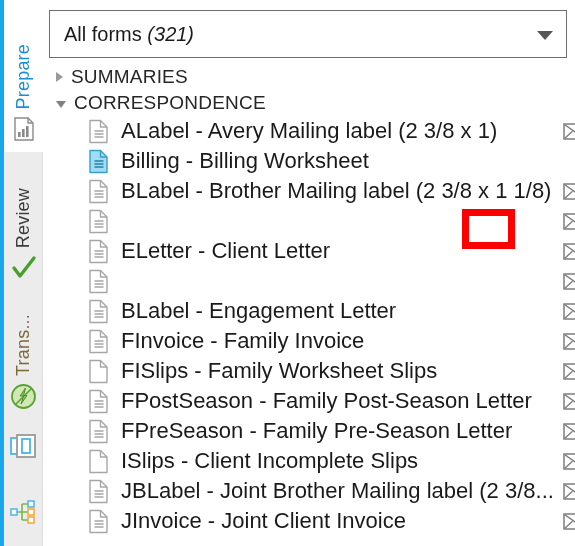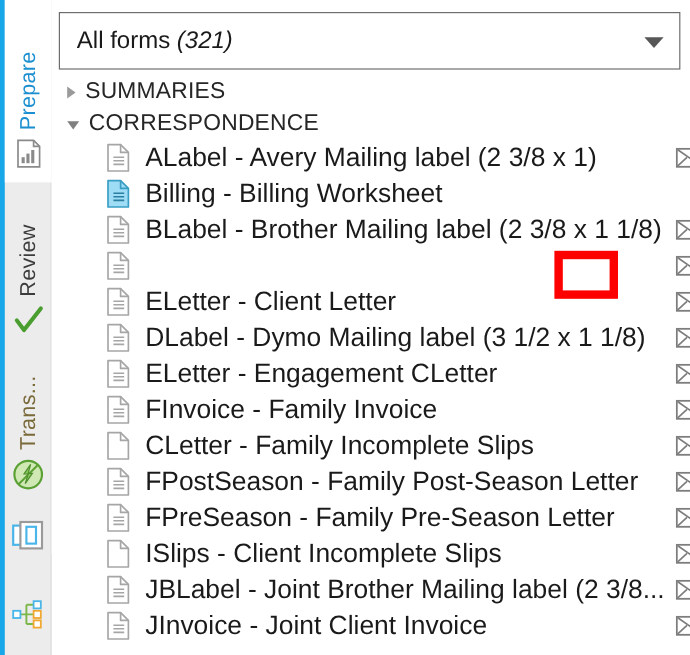--- a/index.html
+++ b/index.html
@@ -349,36 +349,35 @@
           </svg></span>
       </div>
       <div class="form-row">
         <span class="form-icon">
           <svg width="21" height="25" viewBox="0 0 21 25">
             <path d="M2 1.5 H12.5 L19 8 V23.5 H2 Z" fill="#ffffff" stroke="#a6a6a6" stroke-width="1.4" stroke-linejoin="round"></path>
             <path d="M12.5 1.5 V8 H19" fill="none" stroke="#a6a6a6" stroke-width="1.4" stroke-linejoin="round"></path>
             <path d="M6.5 12 H15.5 M6.5 15 H15.5 M6.5 18 H15.5" stroke="#a6a6a6" stroke-width="1.3"></path>
           </svg>
         </span>
-        <span class="form-label">DLabel - Dymo Mailing label (3 1/2 x 1 1/8)</span>
-        <span class="env-cell"><svg width="25" height="17" viewBox="0 0 25 17">
-            <rect x="1" y="1" width="23" height="15" fill="#ffffff" stroke="#7d7d7d" stroke-width="1.5"></rect>
-            <path d="M1.8 1.8 L12.5 9.3 L23.2 1.8" fill="none" stroke="#7d7d7d" stroke-width="1.4"></path>
-            <path d="M1.8 15.2 L9.5 8.2 M23.2 15.2 L15.5 8.2" fill="none" stroke="#7d7d7d" stroke-width="1.4"></path>
-          </svg></span>
-      </div>
-      <div class="form-row">
-        <span class="form-icon">
-          <svg width="21" height="25" viewBox="0 0 21 25">
-            <path d="M2 1.5 H12.5 L19 8 V23.5 H2 Z" fill="#ffffff" stroke="#a6a6a6" stroke-width="1.4" stroke-linejoin="round"></path>
-            <path d="M12.5 1.5 V8 H19" fill="none" stroke="#a6a6a6" stroke-width="1.4" stroke-linejoin="round"></path>
-            <path d="M6.5 12 H15.5 M6.5 15 H15.5 M6.5 18 H15.5" stroke="#a6a6a6" stroke-width="1.3"></path>
-          </svg>
-        </span>
-        <span class="form-label">ELetter - Engagement CLetter</span>
+        <span class="env-cell"><svg width="25" height="17" viewBox="0 0 25 17">
+            <rect x="1" y="1" width="23" height="15" fill="#ffffff" stroke="#7d7d7d" stroke-width="1.5"></rect>
+            <path d="M1.8 1.8 L12.5 9.3 L23.2 1.8" fill="none" stroke="#7d7d7d" stroke-width="1.4"></path>
+            <path d="M1.8 15.2 L9.5 8.2 M23.2 15.2 L15.5 8.2" fill="none" stroke="#7d7d7d" stroke-width="1.4"></path>
+          </svg></span>
+      </div>
+      <div class="form-row">
+        <span class="form-icon">
+          <svg width="21" height="25" viewBox="0 0 21 25">
+            <path d="M2 1.5 H12.5 L19 8 V23.5 H2 Z" fill="#ffffff" stroke="#a6a6a6" stroke-width="1.4" stroke-linejoin="round"></path>
+            <path d="M12.5 1.5 V8 H19" fill="none" stroke="#a6a6a6" stroke-width="1.4" stroke-linejoin="round"></path>
+            <path d="M6.5 12 H15.5 M6.5 15 H15.5 M6.5 18 H15.5" stroke="#a6a6a6" stroke-width="1.3"></path>
+          </svg>
+        </span>
+        <span class="form-label">BLabel - Engagement Letter</span>
         <span class="env-cell"><svg width="25" height="17" viewBox="0 0 25 17">
             <rect x="1" y="1" width="23" height="15" fill="#ffffff" stroke="#7d7d7d" stroke-width="1.5"></rect>
             <path d="M1.8 1.8 L12.5 9.3 L23.2 1.8" fill="none" stroke="#7d7d7d" stroke-width="1.4"></path>
             <path d="M1.8 15.2 L9.5 8.2 M23.2 15.2 L15.5 8.2" fill="none" stroke="#7d7d7d" stroke-width="1.4"></path>
           </svg></span>
       </div>
       <div class="form-row">
         <span class="form-icon">
           <svg width="21" height="25" viewBox="0 0 21 25">
             <path d="M2 1.5 H12.5 L19 8 V23.5 H2 Z" fill="#ffffff" stroke="#a6a6a6" stroke-width="1.4" stroke-linejoin="round"></path>
@@ -393,21 +392,21 @@
             <path d="M1.8 15.2 L9.5 8.2 M23.2 15.2 L15.5 8.2" fill="none" stroke="#7d7d7d" stroke-width="1.4"></path>
           </svg></span>
       </div>
       <div class="form-row">
         <span class="form-icon">
           <svg width="21" height="25" viewBox="0 0 21 25">
             <path d="M2 1.5 H12.5 L19 8 V23.5 H2 Z" fill="#ffffff" stroke="#a6a6a6" stroke-width="1.4" stroke-linejoin="round"></path>
             <path d="M12.5 1.5 V8 H19" fill="none" stroke="#a6a6a6" stroke-width="1.4" stroke-linejoin="round"></path>
           </svg>
         </span>
-        <span class="form-label">CLetter - Family Incomplete Slips</span>
+        <span class="form-label">FISlips - Family Worksheet Slips</span>
         <span class="env-cell"><svg width="25" height="17" viewBox="0 0 25 17">
             <rect x="1" y="1" width="23" height="15" fill="#ffffff" stroke="#7d7d7d" stroke-width="1.5"></rect>
             <path d="M1.8 1.8 L12.5 9.3 L23.2 1.8" fill="none" stroke="#7d7d7d" stroke-width="1.4"></path>
             <path d="M1.8 15.2 L9.5 8.2 M23.2 15.2 L15.5 8.2" fill="none" stroke="#7d7d7d" stroke-width="1.4"></path>
           </svg></span>
       </div>
       <div class="form-row">
         <span class="form-icon">
           <svg width="21" height="25" viewBox="0 0 21 25">
             <path d="M2 1.5 H12.5 L19 8 V23.5 H2 Z" fill="#ffffff" stroke="#a6a6a6" stroke-width="1.4" stroke-linejoin="round"></path>

